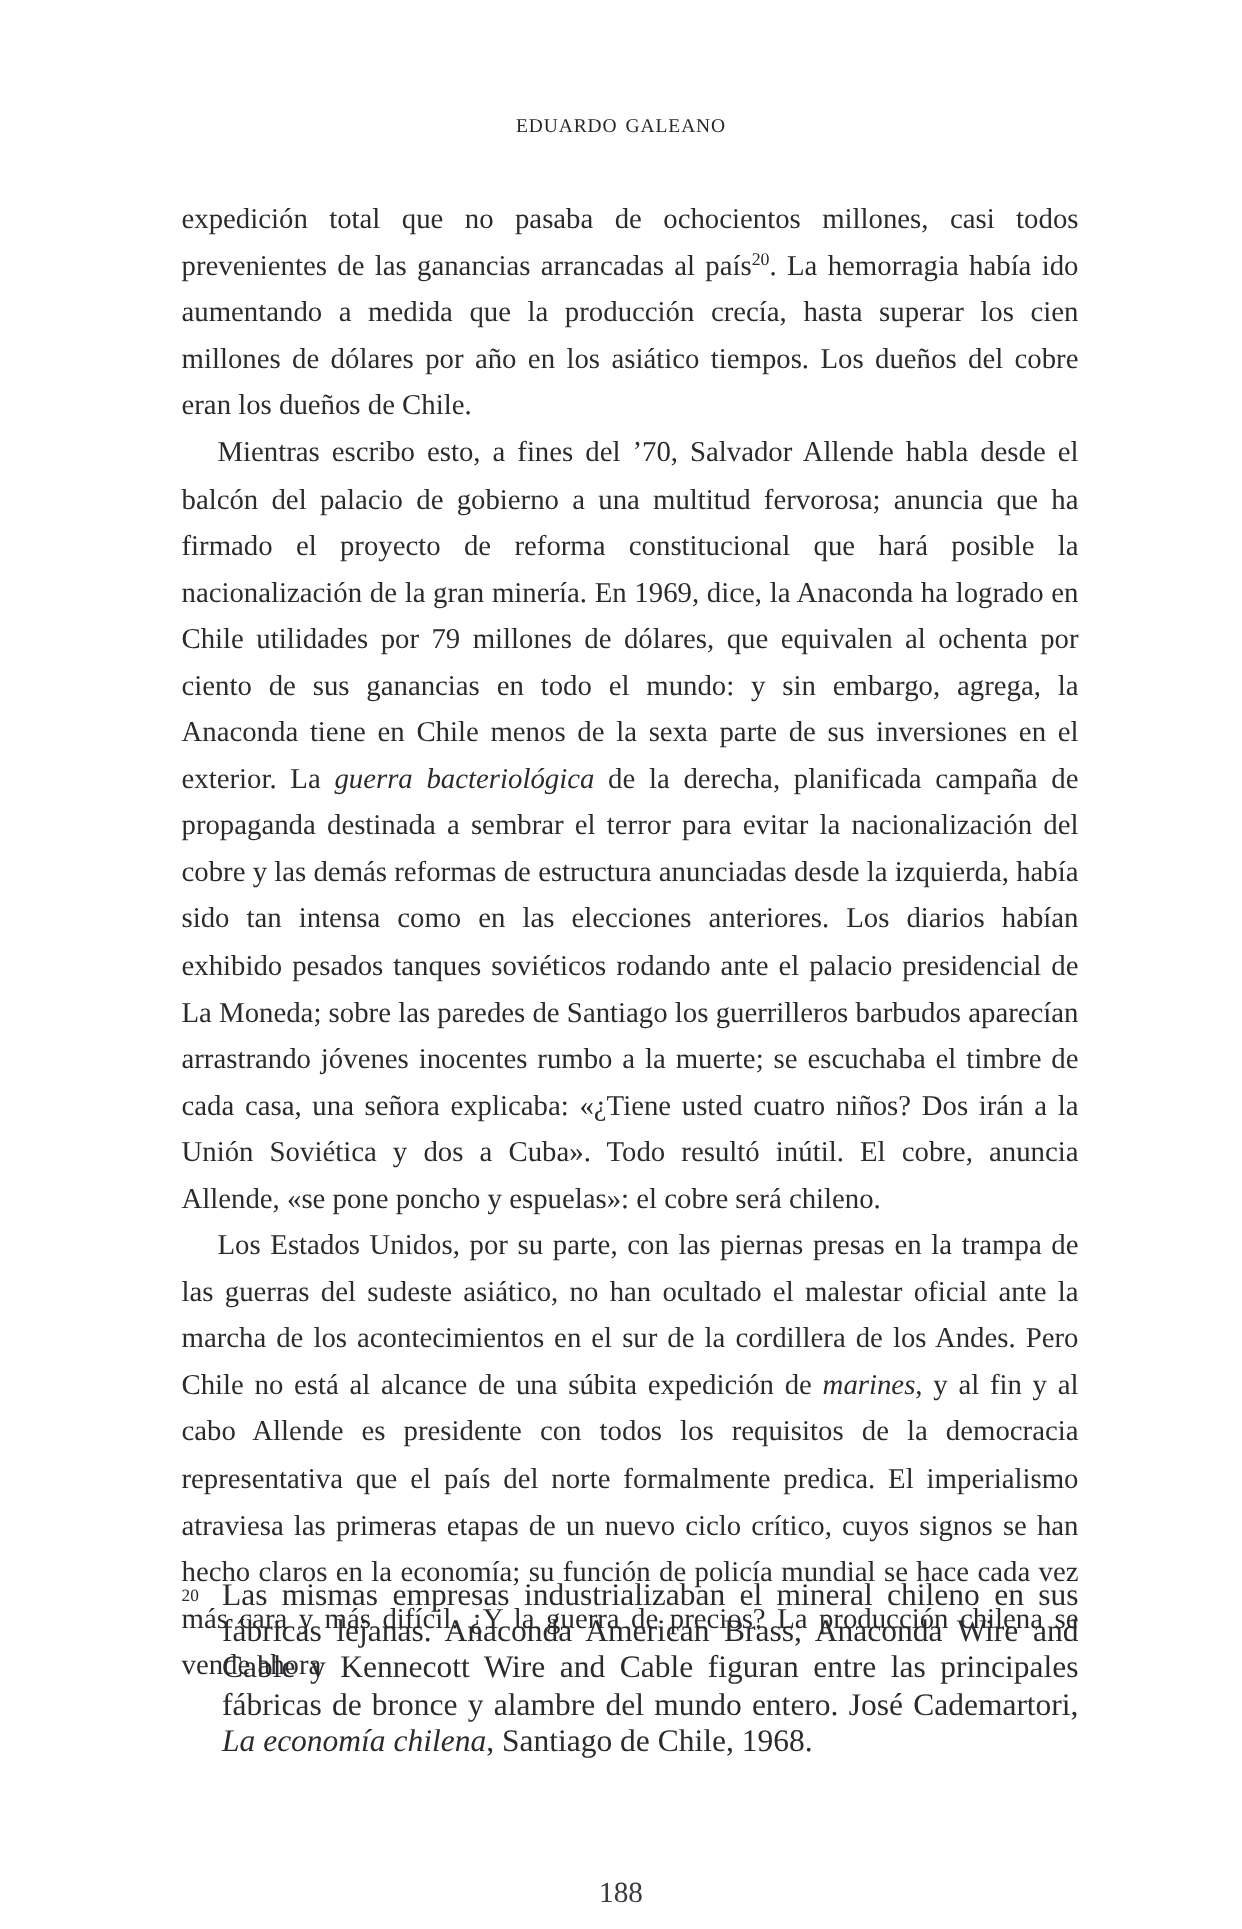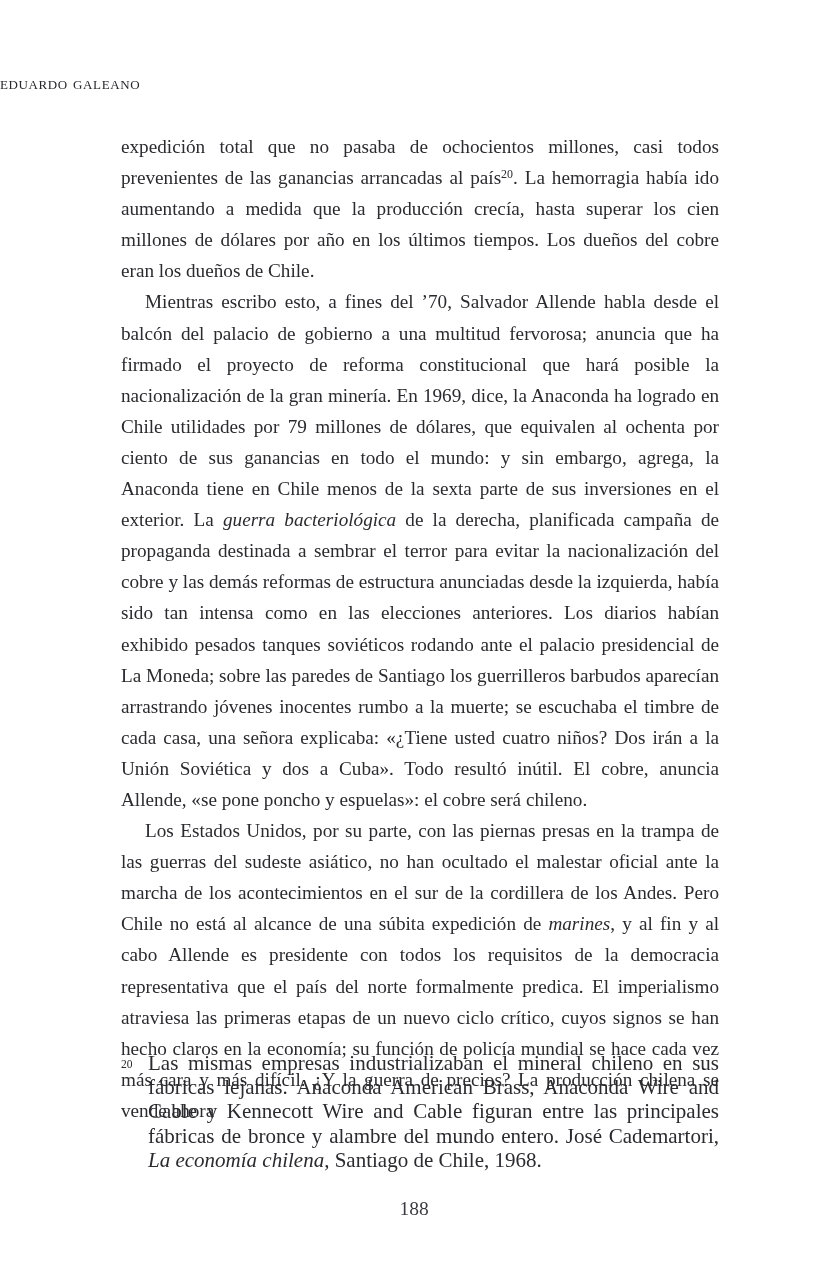--- a/index.html
+++ b/index.html
@@ -19,21 +19,21 @@
     color: #2b2b2f;
     -webkit-font-smoothing: antialiased;
   }
 
   
   .running-head {
     position: absolute;
     top: 72px;
     left: 0;
     width: 828px;
-    text-align: left;
+    text-align: center;
     font-size: 19px;
     letter-spacing: 0.6px;
     color: #26262b;
     font-variant: small-caps;
     text-transform: lowercase;
   }
   .running-head::first-letter { font-size: 19px; }
 
   
   .body-block {
@@ -86,37 +86,37 @@
     font-size: 21px;
     line-height: 24.2px;
     text-align: justify;
     text-justify: inter-word;
     color: #2b2b2f;
   }
 
   
   .folio {
     position: absolute;
-    top: 1198px;
+    top: 1252px;
     left: 0;
     width: 828px;
     text-align: center;
     font-size: 19.5px;
     color: #3a3a40;
   }
 </style>
 </head>
 <body>
 
 <div class="page">
 
   <div class="running-head">Eduardo Galeano</div>
 
   <div class="body-block">
-      <p class="para"><span>expedición total que no pasaba de ochocientos millones, casi todos prevenientes de las ganancias arrancadas al país</span><sup class="fn-ref">20</sup><span>. La hemorragia había ido aumentando a medida que la producción crecía, hasta superar los cien millones de dólares por año en los últimos tiempos. Los dueños del cobre eran los dueños de Chile.</span></p>
+      <p class="para"><span>expedición total que no pasaba de ochocientos millones, casi todos prevenientes de las ganancias arrancadas al país</span><sup class="fn-ref">20</sup><span>. La hemorragia había ido aumentando a medida que la producción crecía, hasta superar los cien millones de dólares por año en los asiático tiempos. Los dueños del cobre eran los dueños de Chile.</span></p>
       <p class="para"><span>Mientras escribo esto, a fines del ’70, Salvador Allende habla desde el balcón del palacio de gobierno a una multitud fervorosa; anuncia que ha firmado el proyecto de reforma constitucional que hará posible la nacionalización de la gran minería. En 1969, dice, la Anaconda ha logrado en Chile utilidades por 79 millones de dólares, que equivalen al ochenta por ciento de sus ganancias en todo el mundo: y sin embargo, agrega, la Anaconda tiene en Chile menos de la sexta parte de sus inversiones en el exterior. La </span><i>guerra bacteriológica</i><span> de la derecha, planificada campaña de propaganda destinada a sembrar el terror para evitar la nacionalización del cobre y las demás reformas de estructura anunciadas desde la izquierda, había sido tan intensa como en las elecciones anteriores. Los diarios habían exhibido pesados tanques soviéticos rodando ante el palacio presidencial de La Moneda; sobre las paredes de Santiago los guerrilleros barbudos aparecían arrastrando jóvenes inocentes rumbo a la muerte; se escuchaba el timbre de cada casa, una señora explicaba: «¿Tiene usted cuatro niños? Dos irán a la Unión Soviética y dos a Cuba». Todo resultó inútil. El cobre, anuncia Allende, «se pone poncho y espuelas»: el cobre será chileno.</span></p>
       <p class="para"><span>Los Estados Unidos, por su parte, con las piernas presas en la trampa de las guerras del sudeste asiático, no han ocultado el malestar oficial ante la marcha de los acontecimientos en el sur de la cordillera de los Andes. Pero Chile no está al alcance de una súbita expedición de </span><i>marines</i><span>, y al fin y al cabo Allende es presidente con todos los requisitos de la democracia representativa que el país del norte formalmente predica. El imperialismo atraviesa las primeras etapas de un nuevo ciclo crítico, cuyos signos se han hecho claros en la economía; su función de policía mundial se hace cada vez más cara y más difícil. ¿Y la guerra de precios? La producción chilena se vende ahora</span></p>
     </div>
 
   <div class="footnotes">
       <div class="fnote-row">
         <sup class="fnote-marker">20</sup>
         <p class="fnote"><span>Las mismas empresas industrializaban el mineral chileno en sus fábricas lejanas. Anaconda American Brass, Anaconda Wire and Cable y Kennecott Wire and Cable figuran entre las principales fábricas de bronce y alambre del mundo entero. José Cademartori, </span><i>La economía chilena</i><span>, Santiago de Chile, 1968.</span></p>
       </div>
     </div>

